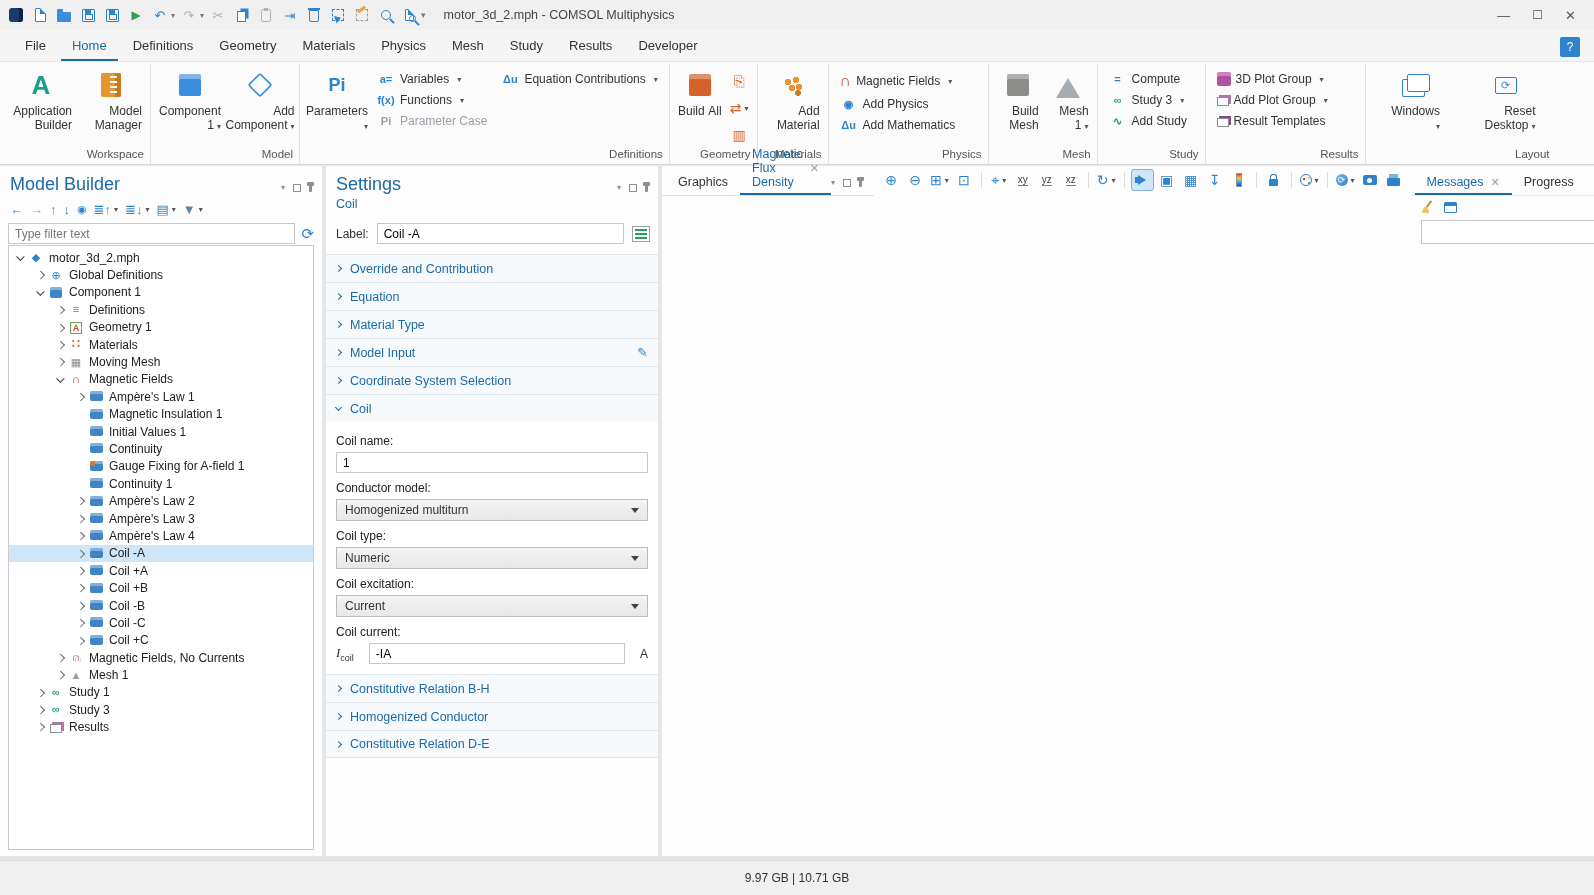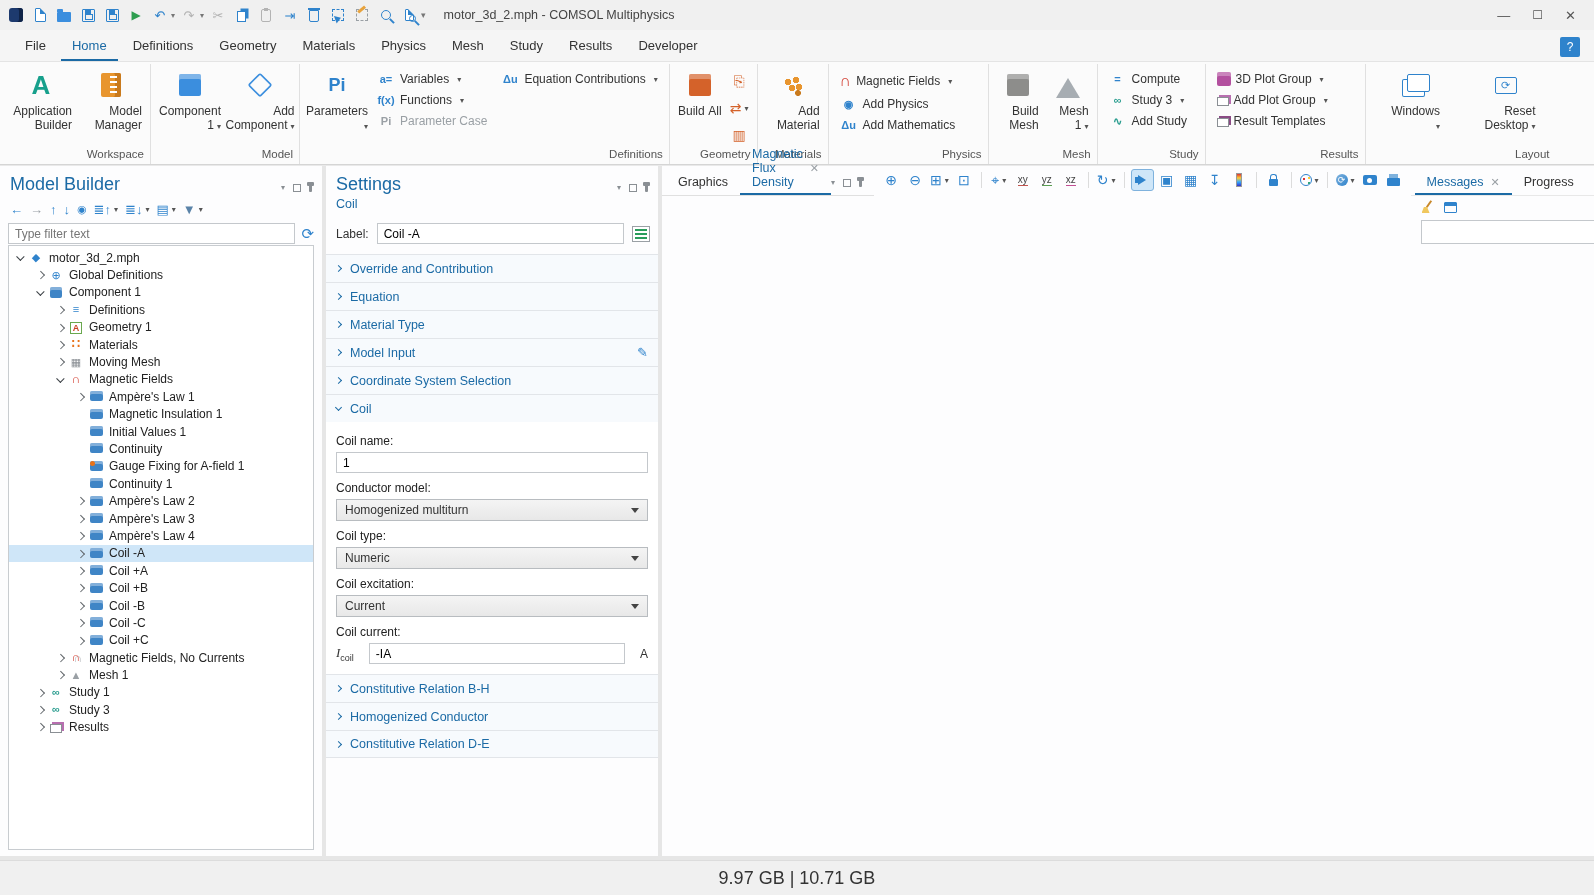--- a/index.html
+++ b/index.html
@@ -142,21 +142,21 @@
   .msplit{height:4px;background:#e6e6e6}
   .msgs{height:92px;background:#fdfdfe;display:flex;flex-direction:column}
   .mtools{display:flex;align-items:center;gap:9px;padding:4px 10px}
   .broom{width:14px;height:14px;position:relative}
   .broom::before{content:"";position:absolute;left:7px;top:0;width:2px;height:8px;background:#c8882a;transform:rotate(35deg)}
   .broom::after{content:"";position:absolute;left:1px;top:7px;width:8px;height:6px;background:#f0c75e;clip-path:polygon(0 100%,100% 100%,70% 0,30% 0)}
   .mwin{width:13px;height:11px;border:1.3px solid #2f83cc;border-radius:1px;position:relative}
   .mwin::before{content:"";position:absolute;left:0;right:0;top:0;height:3px;background:#2f83cc}
   .mbox{margin:2px 10px 8px;height:24px;border:1px solid #c4c8cc;background:#fff}
   
-  .statusbar{position:absolute;left:0;right:0;bottom:0;height:35px;background:#f0f0f0;border-top:1px solid #dcdcdc;display:flex;align-items:center;justify-content:center;color:#333;font-size:18px}
+  .statusbar{position:absolute;left:0;right:0;bottom:0;height:35px;background:#f0f0f0;border-top:1px solid #dcdcdc;display:flex;align-items:center;justify-content:center;color:#333;font-size:12px}
 </style>
 </head>
 <body>
 
 <div class="titlebar">
   <span class="q">
       <span style="width:14px;height:14px;background:#1d3a6e;border-radius:3px;box-shadow:inset -4px 0 0 #0f2347"></span>
     </span>
   <span class="q">
       <span class="doc"></span>

